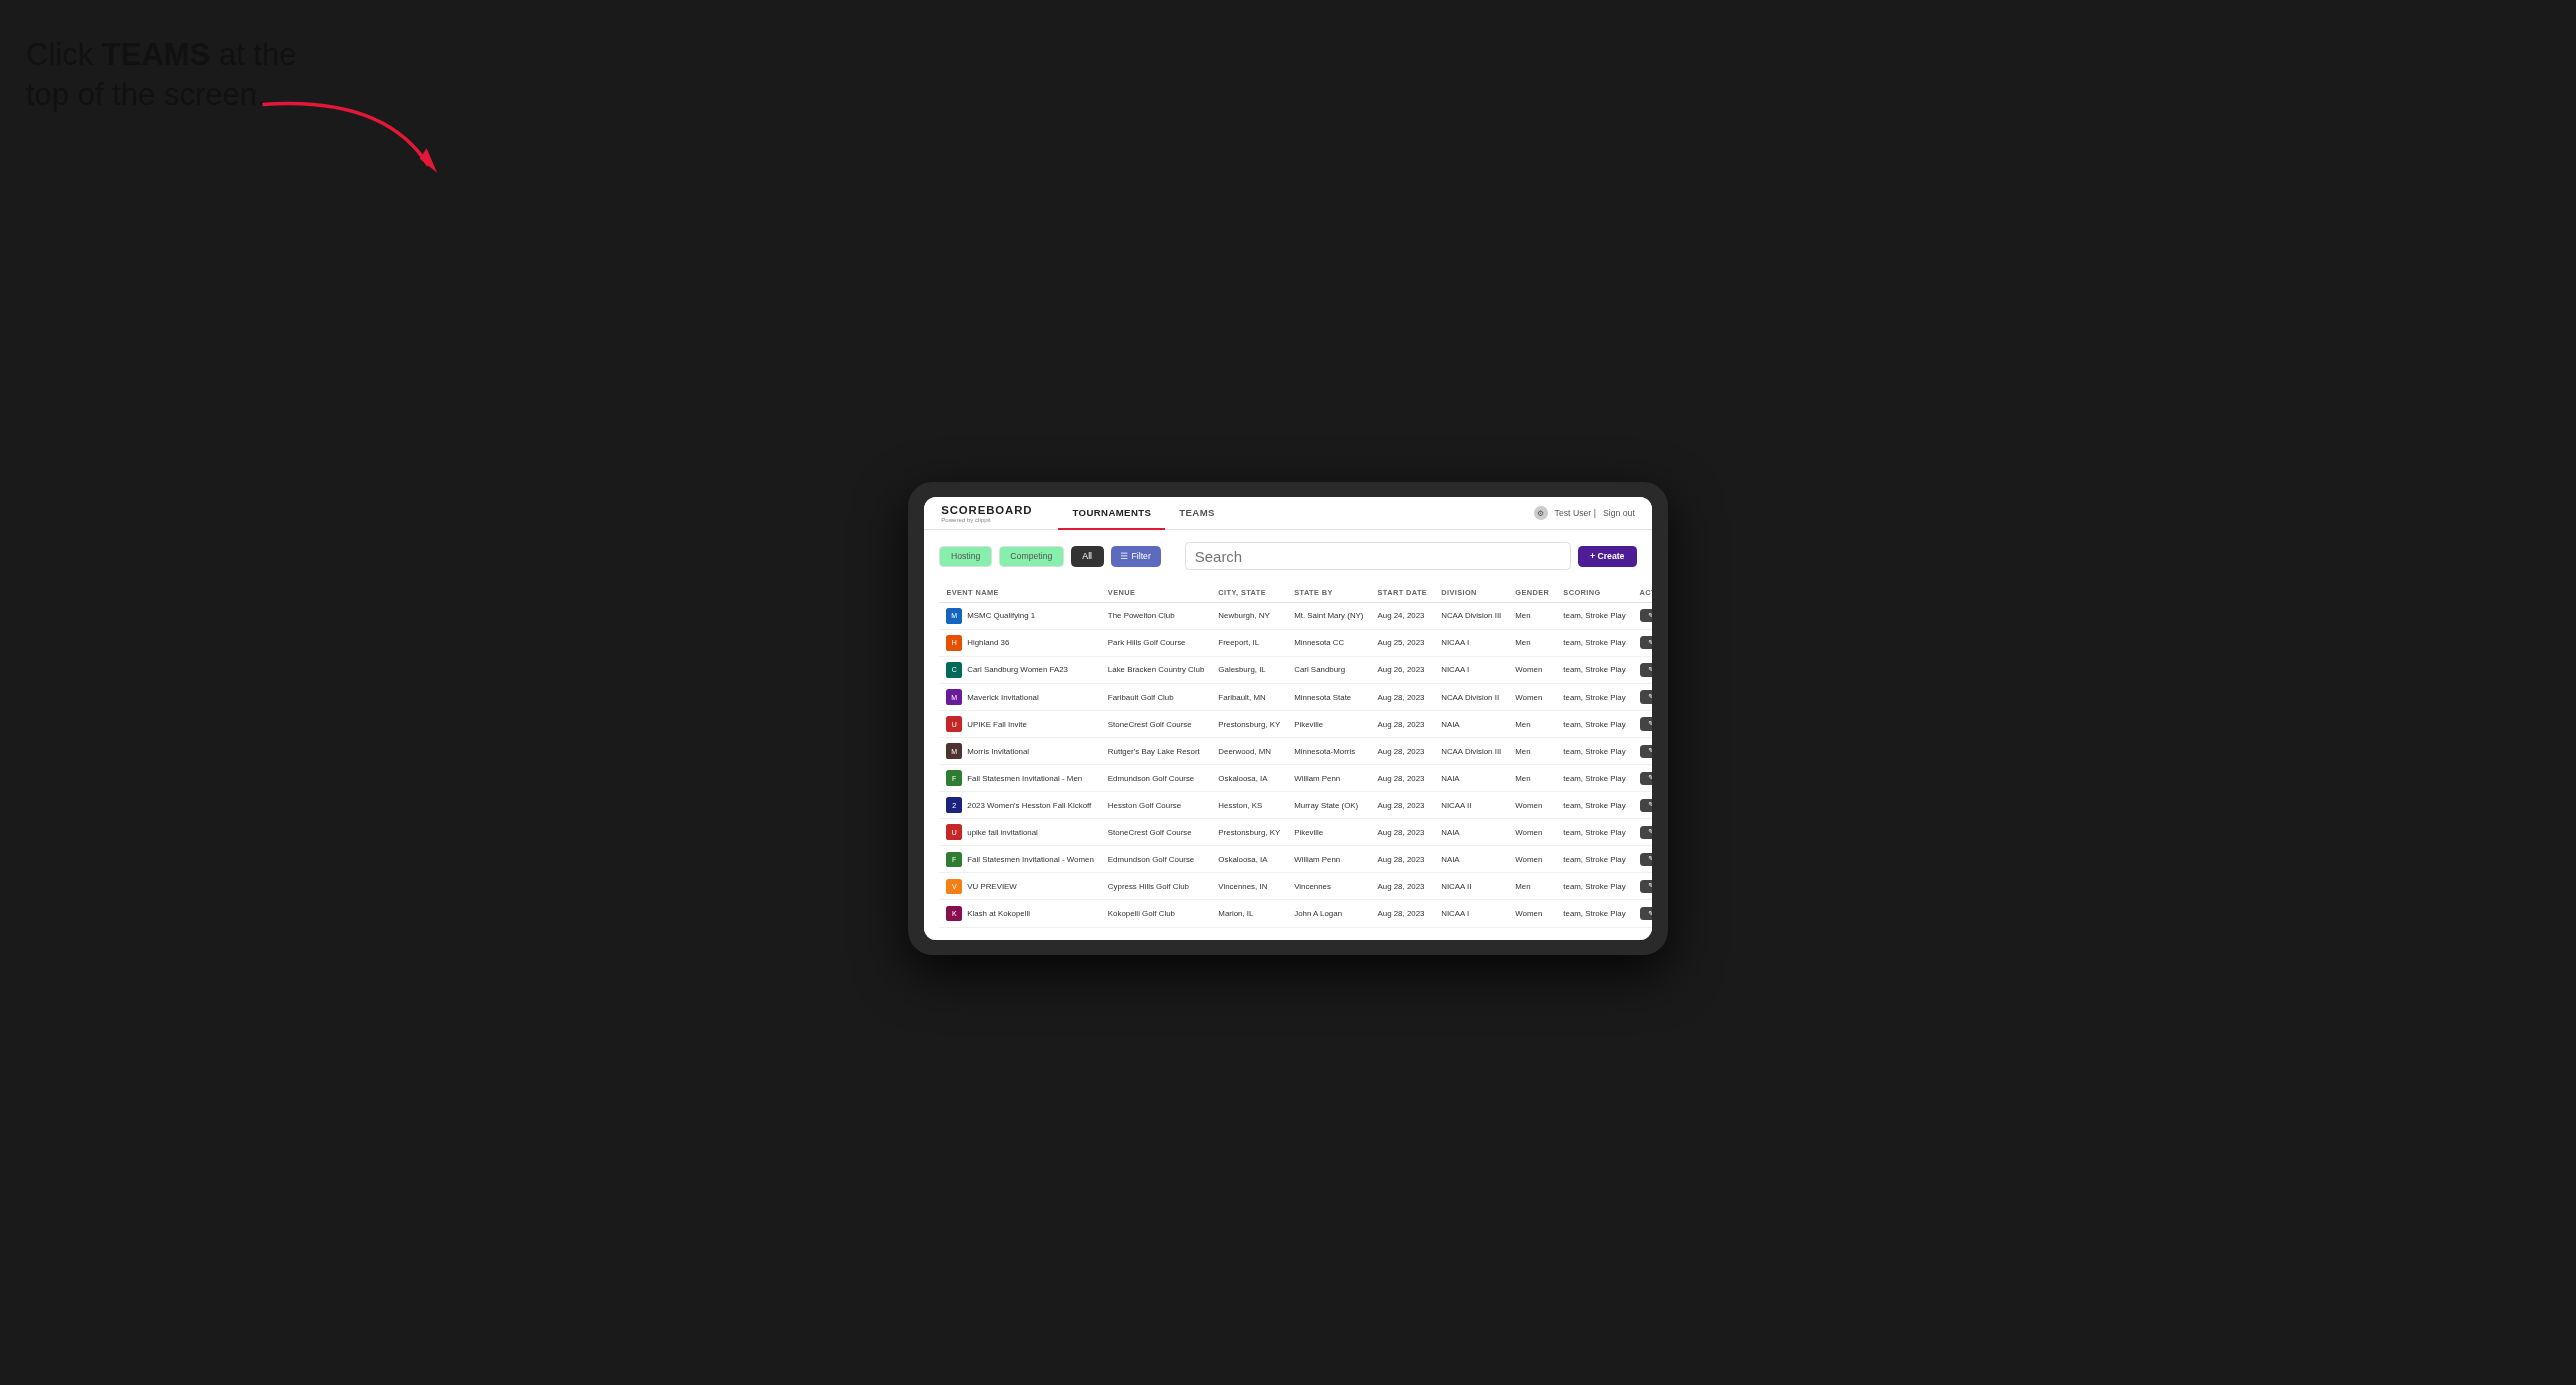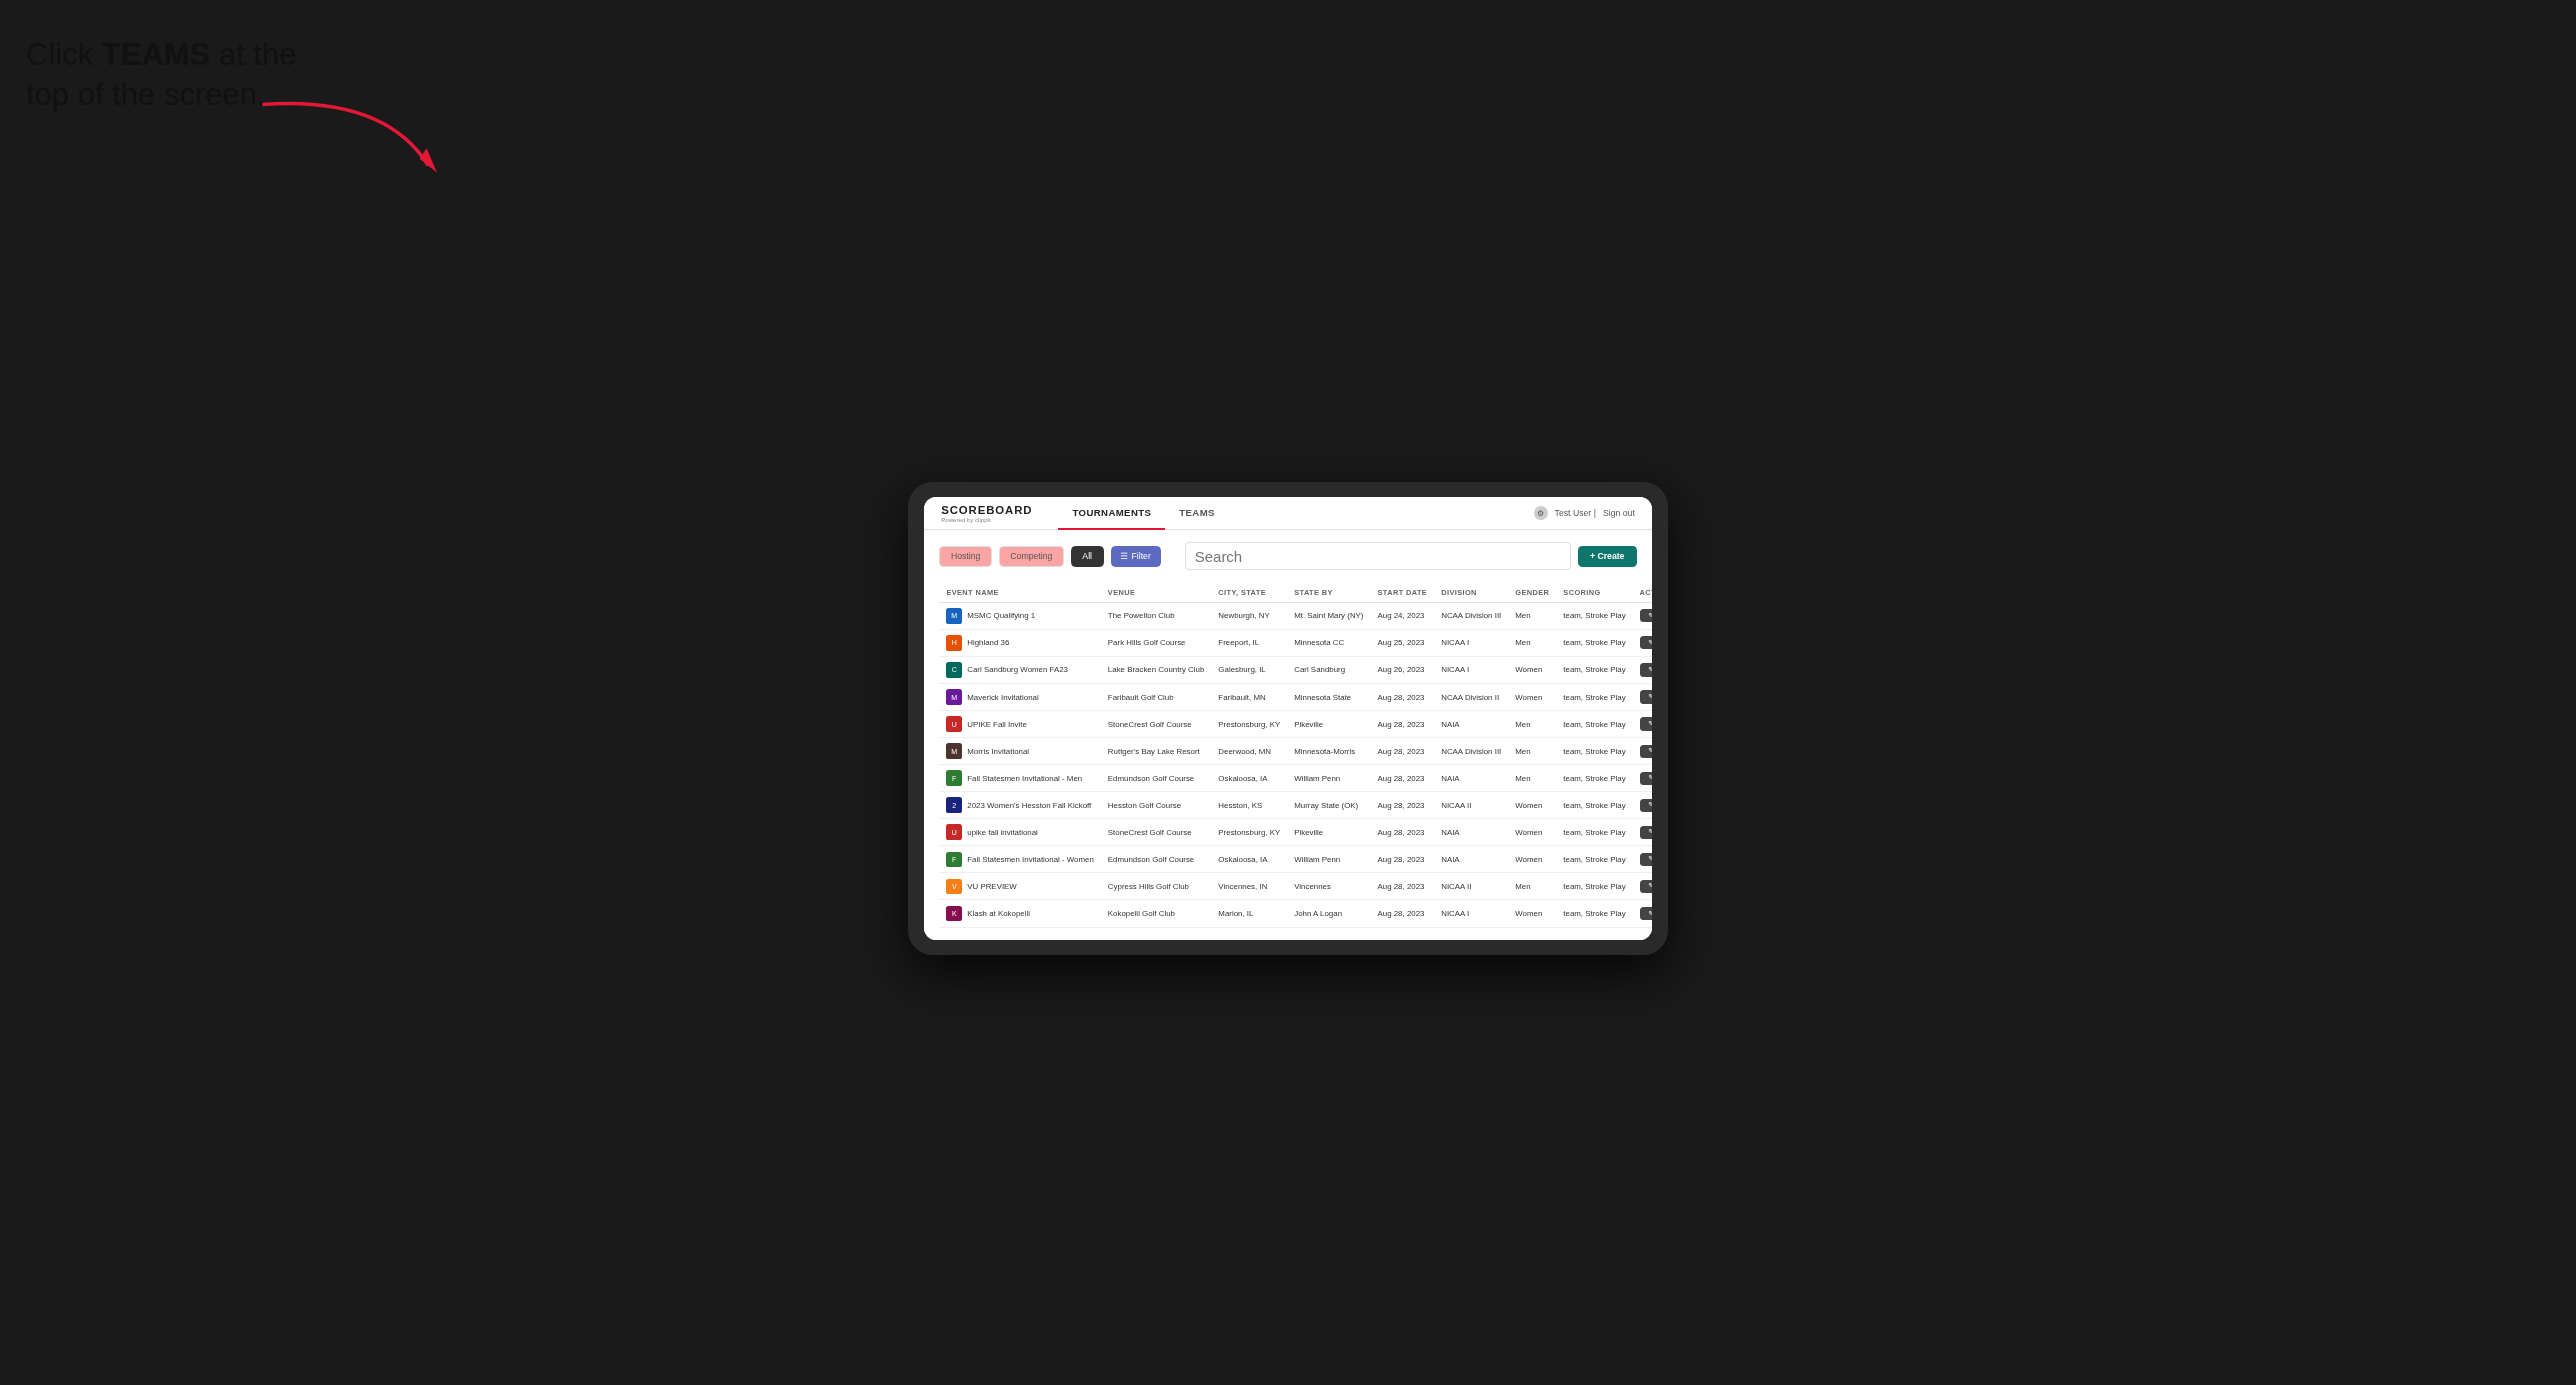--- a/index.html
+++ b/index.html
@@ -133,21 +133,21 @@
     .filter-bar {
       display: flex;
       align-items: center;
       gap: 7px;
       margin-bottom: 12.2px;
     }
     .filter-btn {
       padding: 4.4px 10.5px;
       border: 0.9px solid #ddd;
       border-radius: 4.4px;
-      background: #fca5a5;
+      background: #86efac;
       font-size: 8.7px;
       cursor: pointer;
       color: #555;
     }
     .filter-btn.active {
       background: #333;
       color: #fff;
       border-color: #333;
     }
     .filter-icon-btn {
@@ -169,21 +169,21 @@
     .search-input {
       width: 100%;
       padding: 4.4px 8.7px;
       border: 0.9px solid #ddd;
       border-radius: 4.4px;
       font-size: 15px;
       color: #888;
     }
     .create-btn {
       padding: 5.2px 12.2px;
-      background: #0f766e;
+      background: #4c1d95;
       color: #fff;
       border: none;
       border-radius: 4.4px;
       font-size: 8.7px;
       font-weight: 600;
       cursor: pointer;
       display: flex;
       align-items: center;
       gap: 3.5px;
     }

